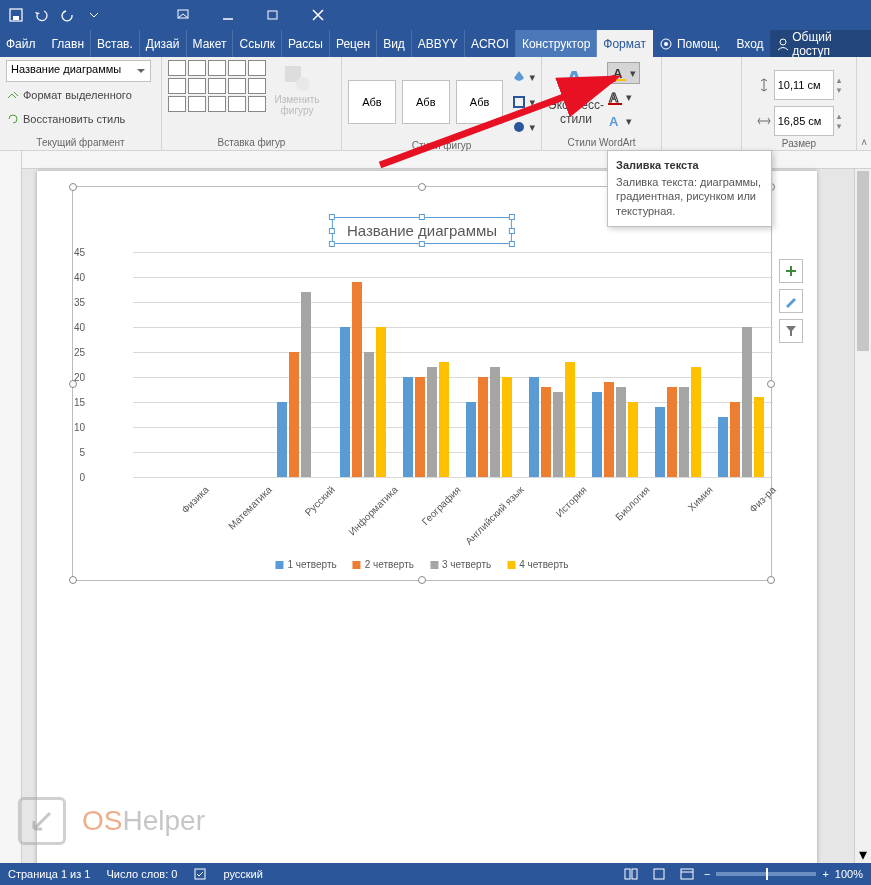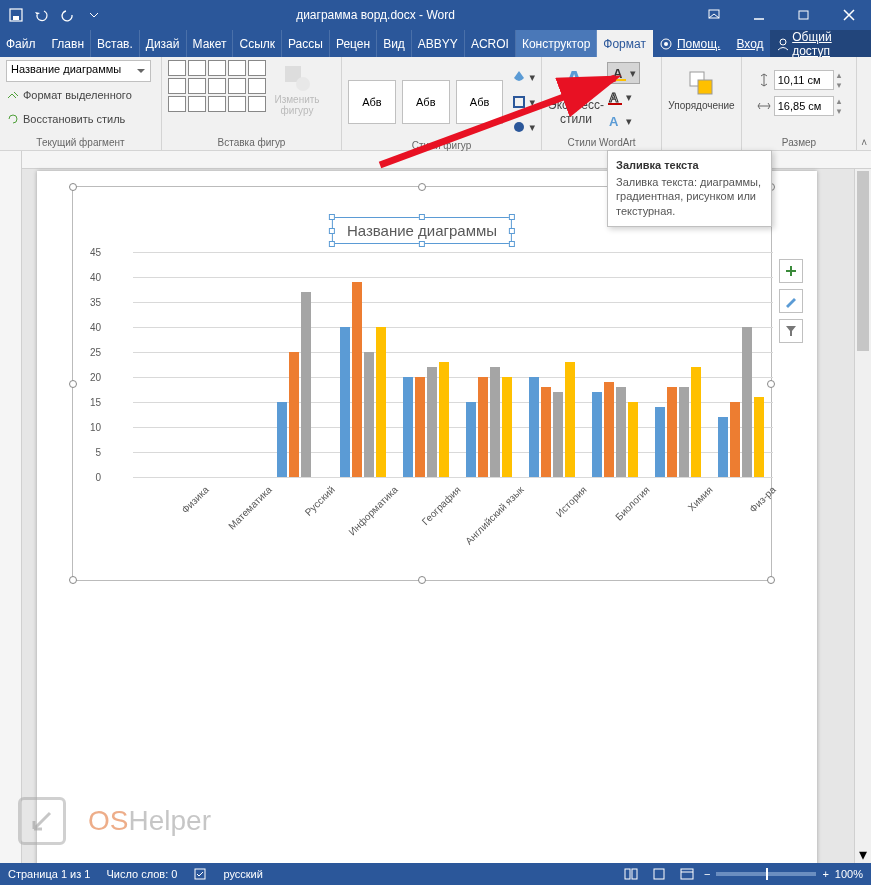--- a/index.html
+++ b/index.html
@@ -12,37 +12,37 @@
 .title-center { flex: 1; text-align: center; display: flex; align-items: center; justify-content: center; }
 .chart-tools { background: #4a78b8; height: 30px; padding: 0 14px; display: flex; align-items: center; font-size: 11px; }
 .win-controls { display: flex; gap: 0; }
 .win-btn { width: 45px; height: 30px; display: flex; align-items: center; justify-content: center; cursor: pointer; }
 
 
 .menubar { height: 27px; background: #2b579a; display: flex; align-items: stretch; color: #fff; font-size: 12px; }
 .menu-item { padding: 0 6px; display: flex; align-items: center; cursor: pointer; border-right: 1px solid rgba(255,255,255,0.15); }
 .menu-item:first-child { border-right: none; padding-right: 10px; }
 .menu-item.active { background: #f1f1f1; color: #2b579a; }
-.menu-right { margin-left: auto; display: flex; text-decoration: underline; }
+.menu-right { margin-left: auto; display: flex; }
 
 
 .ribbon { height: 94px; background: #f1f1f1; border-bottom: 1px solid #d4d4d4; display: flex; position: relative; }
 .ribbon-group { border-right: 1px solid #d4d4d4; padding: 3px 6px 0; display: flex; flex-direction: column; }
 .group-label { font-size: 10px; color: #666; text-align: center; padding: 2px 0; }
 .group-body { flex: 1; display: flex; gap: 3px; align-items: flex-start; }
 .rb-btn { display: flex; flex-direction: column; align-items: center; font-size: 10px; color: #444; cursor: pointer; padding: 2px; }
 .rb-btn.big { width: 56px; }
 .rb-btn.disabled { color: #bbb; }
 .small-row { display: flex; align-items: center; font-size: 11px; color: #444; height: 22px; cursor: pointer; gap: 3px; }
 .dropdown-box { background:#fff; border:1px solid #c0c0c0; height:22px; font-size:11px; padding:2px 18px 2px 4px; position:relative; width:145px; }
 .dropdown-box:after { content:""; position:absolute; right:5px; top:8px; border:4px solid transparent; border-top-color:#666; }
 .shape-grid { display:grid; grid-template-columns: repeat(5, 18px); gap:2px; }
 .shape-cell { width:18px; height:16px; border:1px solid #888; background:#fff; }
 .style-box { width:48px; height:44px; border:1px solid #c0c0c0; background:#fff; display:flex; align-items:center; justify-content:center; font-size:11px; }
-.size-input { background:#fff; border:1px solid #c0c0c0; height:20px; width:60px; font-size:11px; padding:4px 3px; }
+.size-input { background:#fff; border:1px solid #c0c0c0; height:20px; width:60px; font-size:11px; padding:14px 3px; }
 
 
 .tooltip { position:absolute; top:150px; left:607px; width:165px; background:#fff; border:1px solid #c0c0c0; padding:8px; font-size:11px; box-shadow:2px 2px 6px rgba(0,0,0,0.2); z-index:50; }
 .tooltip-title { font-weight:bold; margin-bottom:4px; color:#333; }
 .tooltip-body { color:#555; line-height:1.3; }
 
 
 .arrow { position:absolute; top:70px; left:370px; width:260px; height:100px; z-index:40; pointer-events:none; }
 
 
@@ -52,21 +52,21 @@
 .ruler-h { height:18px; background:#f5f5f5; border-bottom:1px solid #d0d0d0; position:relative; font-size:8px; color:#666; }
 .page { position:absolute; top:20px; left:15px; width:780px; height:820px; background:#fff; box-shadow:0 0 4px rgba(0,0,0,0.3); }
 
 
 .chart-frame { position:absolute; top:15px; left:35px; width:700px; height:395px; border:1px solid #bbb; }
 .chart-handle { position:absolute; width:8px; height:8px; background:#fff; border:1px solid #888; border-radius:50%; }
 .chart-title-box { position:absolute; top:30px; left:50%; transform:translateX(-50%); border:1px solid #5b9bd5; padding:4px 14px; font-size:15px; color:#595959; }
 .ct-handle { position:absolute; width:6px; height:6px; background:#fff; border:1px solid #5b9bd5; }
 .plot { position:absolute; top:65px; left:60px; width:640px; height:225px; }
 .y-axis { position:absolute; left:-28px; top:0; height:100%; font-size:10px; color:#595959; }
-.y-tick { position:absolute; right:4px; transform:translateY(-50%); }
+.y-tick { position:absolute; right:20px; transform:translateY(-50%); }
 .grid-line { position:absolute; left:0; right:0; border-top:1px solid #d9d9d9; }
 .bars { position:absolute; left:10px; right:0; bottom:0; top:0; }
 .bar-group { position:absolute; bottom:0; width:52px; display:flex; gap:2px; align-items:flex-end; }
 .bar { width:10px; }
 .x-labels { position:absolute; top:293px; left:70px; width:640px; height:80px; font-size:10px; color:#595959; }
 .x-label { position:absolute; transform:rotate(-45deg); transform-origin:right top; text-align:right; }
 .legend { position:absolute; bottom:10px; left:50%; transform:translateX(-50%); display:flex; gap:16px; font-size:10px; color:#595959; }
 .legend-item { display:flex; align-items:center; gap:4px; }
 .legend-sw { width:8px; height:8px; }
 
@@ -80,21 +80,21 @@
 .zoom-slider { width:100px; height:4px; background:#6b8ec0; position:relative; }
 .zoom-slider:before { content:""; position:absolute; left:50%; top:-4px; width:2px; height:12px; background:#fff; }
 .view-btn { width:22px; height:18px; display:flex; align-items:center; justify-content:center; }
 
 
 .vscroll { position:absolute; right:0; top:18px; bottom:0; width:17px; background:#f0f0f0; border-left:1px solid #d0d0d0; }
 .vscroll-thumb { position:absolute; top:2px; left:2px; right:2px; height:180px; background:#c6c6c6; }
 .vscroll-arrow { position:absolute; left:0; right:0; height:17px; display:flex; align-items:center; justify-content:center; }
 
 
-.watermark { position:absolute; bottom:40px; left:18px; display:flex; align-items:center; gap:22px; opacity:0.55; z-index:60; }
+.watermark { position:absolute; bottom:40px; left:18px; display:flex; align-items:center; gap:16px; opacity:0.55; z-index:60; }
 .watermark .wm-icon { width:48px; height:48px; border:3px solid #aaa; border-radius:6px; display:flex; align-items:center; justify-content:center; }
 .watermark .wm-text { font-size:28px; font-weight:300; }
 
 
 svg { display:block; }
 .wordart-highlight { background:#d5d5d5; border:1px solid #a5a5a5; }
 </style>
 </head>
 <body>
 
@@ -116,21 +116,20 @@
         <svg width="14" height="14">
           <path d="M5 3 A5 5 0 1 0 11 7" fill="none" stroke="#fff" stroke-width="1.3"></path>
         </svg>
       </div>
     <div class="qa-btn">
         <svg width="8" height="8">
           <path d="M0 2 L4 6 L8 2" fill="none" stroke="#fff"></path>
         </svg>
       </div>
   </div>
-  <div class="title-center">диаграмма ворд.docx - Word</div>
   <div style="width:50px"></div>
   <div class="win-controls">
     <div class="win-btn">
         <svg width="14" height="14">
           <rect x="2" y="2" width="10" height="8" fill="none" stroke="#fff"></rect>
           <path d="M2 10 L7 6 L12 10" fill="none" stroke="#fff"></path>
         </svg>
       </div>
     <div class="win-btn">
         <svg width="12" height="12">
@@ -272,29 +271,20 @@
             </svg>▾</div>
         <div class="small-row"><svg width="16" height="16">
               <text x="2" y="13" font-size="13" font-weight="bold" fill="#5b9bd5">A</text>
             </svg>▾</div>
       </div>
     </div>
     <div class="group-label">Стили WordArt</div>
   </div>
 
   <div class="ribbon-group" style="width:80px">
-    <div class="group-body" style="justify-content:center;padding-top:6px">
-      <div class="rb-btn big">
-        <svg width="32" height="32">
-            <rect x="4" y="4" width="14" height="14" fill="#fff" stroke="#999"></rect>
-            <rect x="12" y="12" width="14" height="14" fill="#ffc000" stroke="#999"></rect>
-          </svg>
-        <span style="font-size:10px">Упорядочение</span>
-      </div>
-    </div>
     <div class="group-label">&nbsp;</div>
   </div>
 
   <div class="ribbon-group" style="width:115px">
     <div class="group-body" style="flex-direction:column;gap:6px;padding-top:10px;align-items:center">
       <div style="display:flex;gap:3px;align-items:center">
         <svg width="14" height="14">
             <path d="M7 1 L7 13 M4 3 L7 1 L10 3 M4 11 L7 13 L10 11" stroke="#666" fill="none"></path>
           </svg>
         <input class="size-input" value="10,11 см" style="">
@@ -446,20 +436,38 @@
             <div class="x-label" style="left: 106px; top: 4px; width: 80px;">Русский</div>
             <div class="x-label" style="left: 169px; top: 4px; width: 80px;">Информатика</div>
             <div class="x-label" style="left: 232px; top: 4px; width: 80px;">География</div>
             <div class="x-label" style="left: 295px; top: 4px; width: 80px;">Английский язык</div>
             <div class="x-label" style="left: 358px; top: 4px; width: 80px;">История</div>
             <div class="x-label" style="left: 421px; top: 4px; width: 80px;">Биология</div>
             <div class="x-label" style="left: 484px; top: 4px; width: 80px;">Химия</div>
             <div class="x-label" style="left: 547px; top: 4px; width: 80px;">Физ-ра</div>
           </div>
 
+        <div class="legend" id="legend">
+            <div class="legend-item">
+              <div class="legend-sw" style="background:#5b9bd5"></div>
+              <span>1 четверть</span>
+            </div>
+            <div class="legend-item">
+              <div class="legend-sw" style="background:#ed7d31"></div>
+              <span>2 четверть</span>
+            </div>
+            <div class="legend-item">
+              <div class="legend-sw" style="background:#a5a5a5"></div>
+              <span>3 четверть</span>
+            </div>
+            <div class="legend-item">
+              <div class="legend-sw" style="background:#ffc000"></div>
+              <span>4 четверть</span>
+            </div>
+          </div>
 
         <div class="chart-side">
           <div class="side-btn">
               <svg width="14" height="14">
                 <path d="M7 2 L7 12 M2 7 L12 7" stroke="#3a8a3a" stroke-width="2"></path>
               </svg>
             </div>
           <div class="side-btn">
               <svg width="14" height="14">
                 <path d="M2 12 L10 4 L12 6 L4 14 Z" fill="#5b9bd5"></path>

